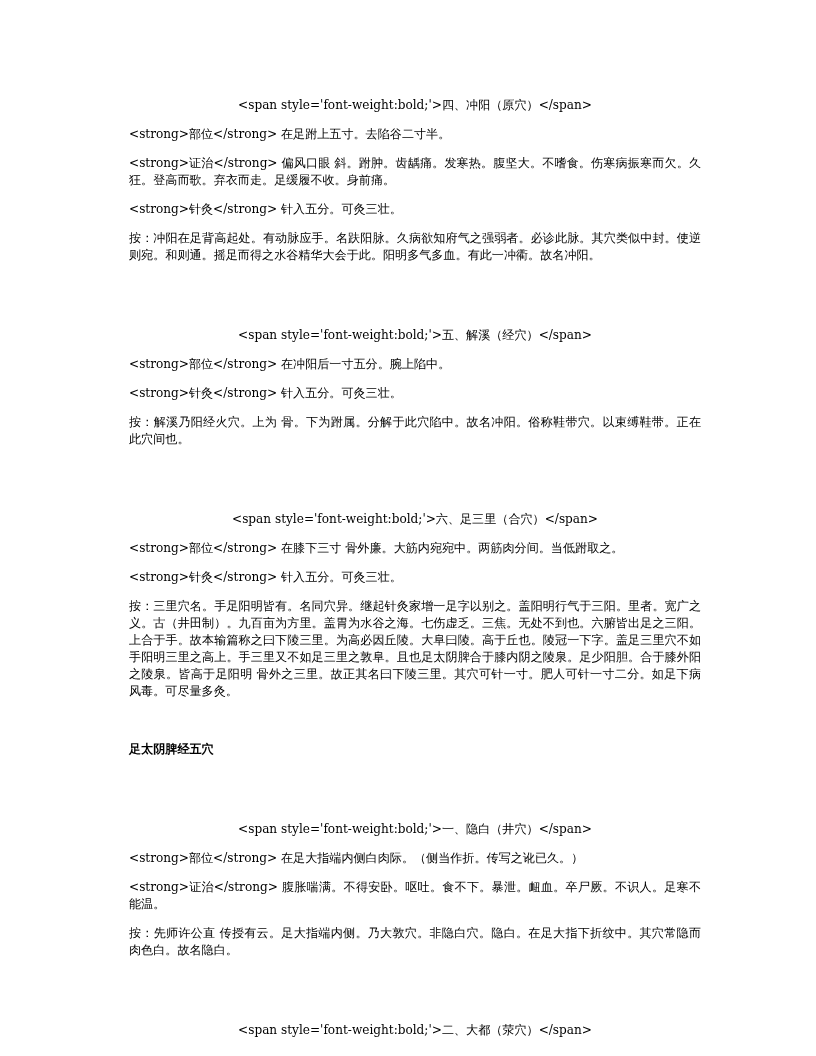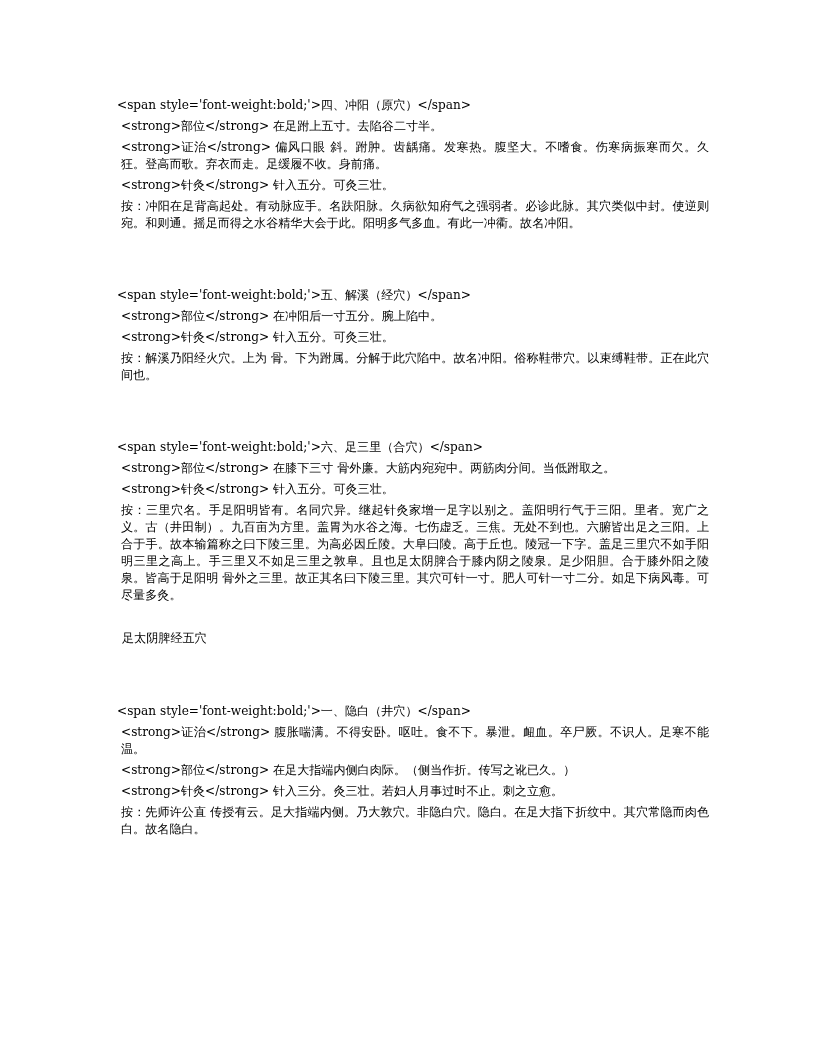--- a/index.html
+++ b/index.html
@@ -31,39 +31,41 @@
     text-align: left;
     word-break: break-all;
   }
   
   .block {
     margin: 0;
     padding: 0;
   }
   
   .para {
-    margin: 4px;
+    margin: 12px;
     padding: 0;
     white-space: normal;
     word-break: break-all;
     text-align: justify;
     text-justify: inter-character;
   }
   .gap-lg { height: 51px; }
   .gap-sm { height: 17px; }
   .section-head {
     margin: 0;
     padding: 0;
     white-space: pre-wrap;
     word-break: break-all;
+    text-align: center;
   }
   .plain-head {
-    margin: 5px;
+    margin: 12px;
     padding: 0;
     white-space: pre-wrap;
+    font-weight: bold;
   }
 </style>
 </head>
 <body>
 
 <div class="page">
   <div class="doc">
 
     <div class="block">
       <div class="section-head">&lt;span style='font-weight:bold;'&gt;四、冲阳（原穴）&lt;/span&gt;</div>
@@ -92,25 +94,25 @@
     </div>
 
     <div class="gap-sm"></div>
 
     <div class="plain-head">足太阴脾经五穴</div>
 
     <div class="gap-lg"></div>
 
     <div class="block">
       <div class="section-head">&lt;span style='font-weight:bold;'&gt;一、隐白（井穴）&lt;/span&gt;</div>
+      <div class="para">&lt;strong&gt;部位&lt;/strong&gt; 在足大指端内侧白肉际。（侧当作折。传写之讹已久。）</div>
       <div class="para">&lt;strong&gt;证治&lt;/strong&gt; 腹胀喘满。不得安卧。呕吐。食不下。暴泄。衄血。卒尸厥。不识人。足寒不能温。</div>
-      <div class="para">&lt;strong&gt;部位&lt;/strong&gt; 在足大指端内侧白肉际。（侧当作折。传写之讹已久。）</div>
-      <div class="para">&lt;strong&gt;针灸&lt;/strong&gt; 针入三分。灸三壮。若妇人月事过时不止。刺之立愈。</div>
       <div class="para">按：先师许公直 传授有云。足大指端内侧。乃大敦穴。非隐白穴。隐白。在足大指下折纹中。其穴常隐而肉色白。故名隐白。</div>
     </div>
 
     <div class="gap-lg"></div>
 
     <div class="block">
+      <div class="section-head">&lt;span style='font-weight:bold;'&gt;二、大都（荥穴）&lt;/span&gt;</div>
     </div>
 
   </div>
 </div>
 
 </body></html>

